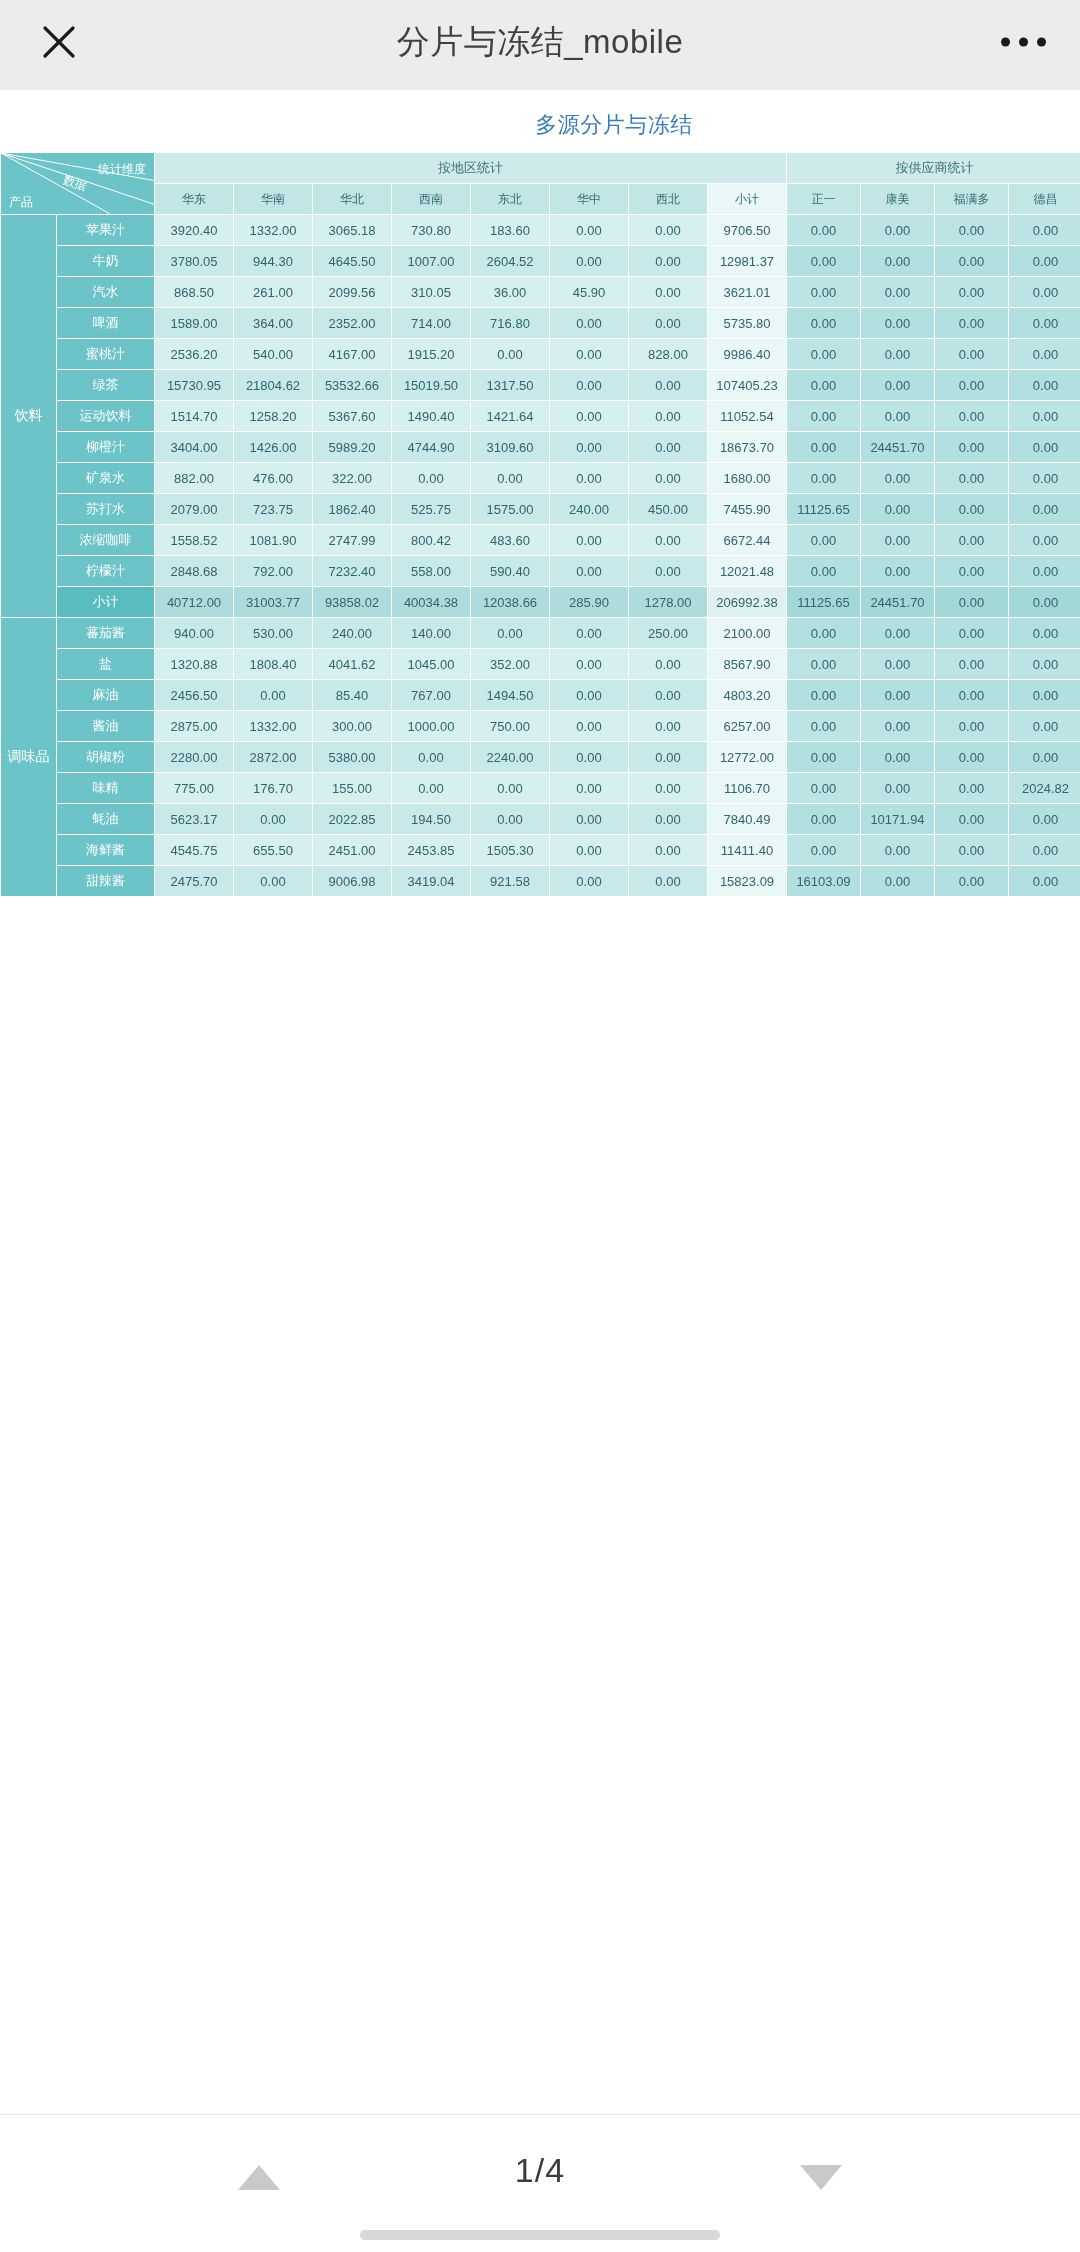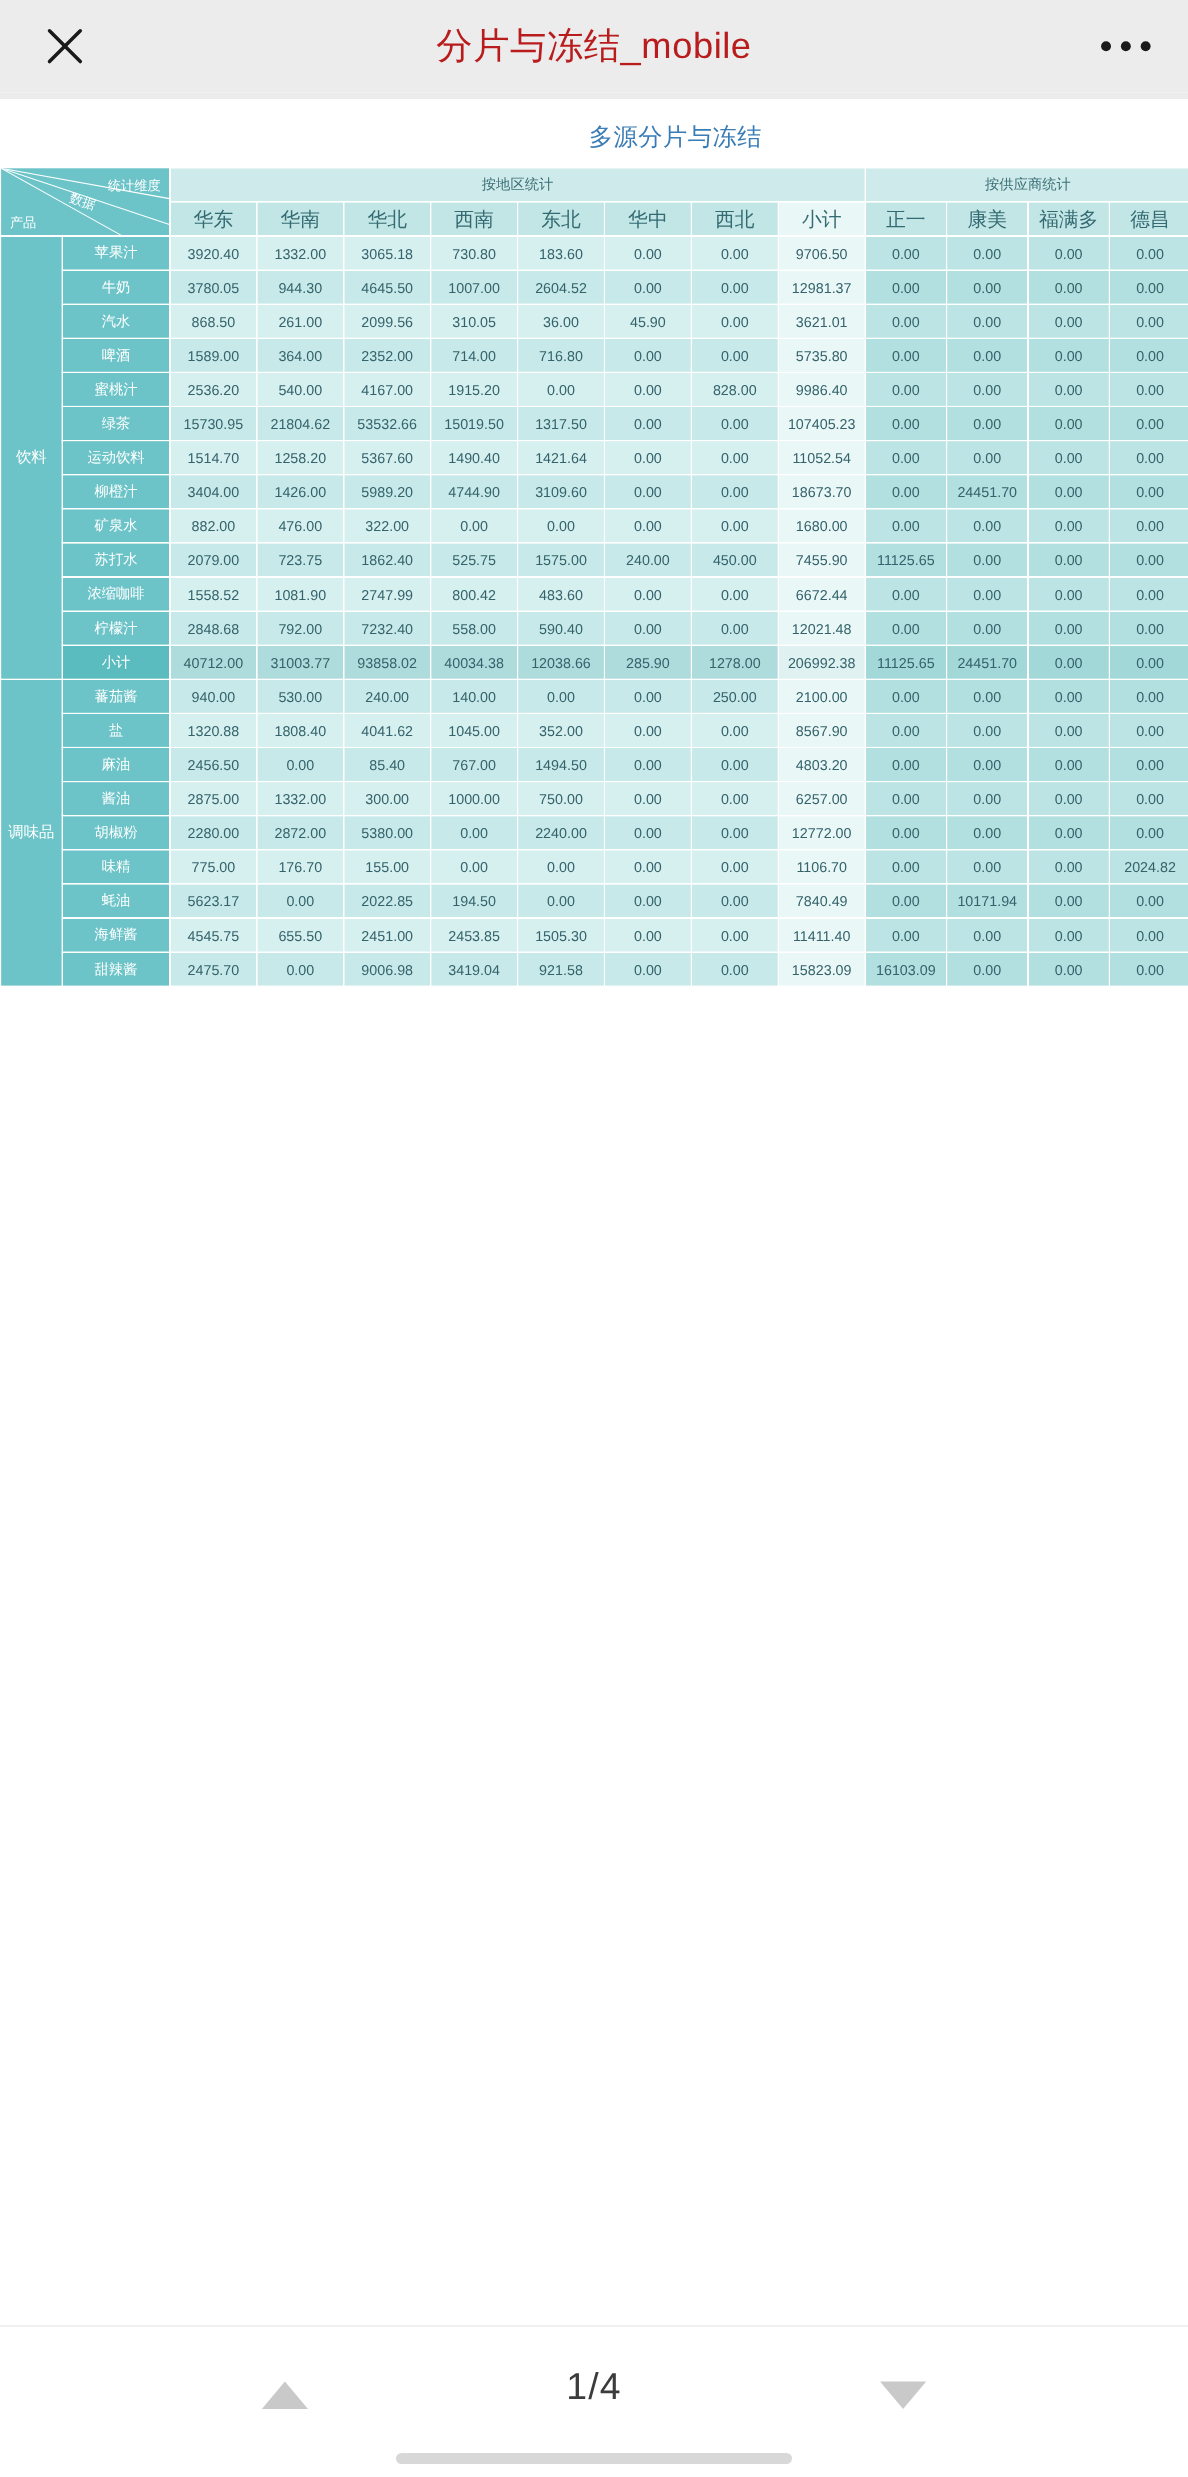--- a/index.html
+++ b/index.html
@@ -25,21 +25,21 @@
     height: 84px;
     display:flex; align-items:center; justify-content:center;
     margin-left: 14px;
   }
   .nav-close svg { display:block; }
   .nav-title {
     position:absolute;
     left:0; right:0;
     text-align:center;
     font-size: 33px;
-    color: #b91c1c;
+    color: #404040;
     letter-spacing: .5px;
     font-weight: 400;
     pointer-events: none;
   }
   .nav-more {
     position:absolute;
     right: 34px;
     top: 50%;
     transform: translateY(-50%);
     display:flex; gap:9px; align-items:center;
@@ -108,21 +108,21 @@
     background: #cfeaea;
     color: #3a7078;
     font-size: 13px;
     height: 31px !important;
     margin-top: 40px;
   }
   
   .colhead {
     background: #c2e6e6;
     color: #346a72;
-    font-size: 18px;
+    font-size: 12px;
     height: 31px !important;
   }
 
   
   .rowgrp {
     background: #6cc4c8;
     color: #ffffff;
     font-size: 14px;
     width: 56px;
   }

